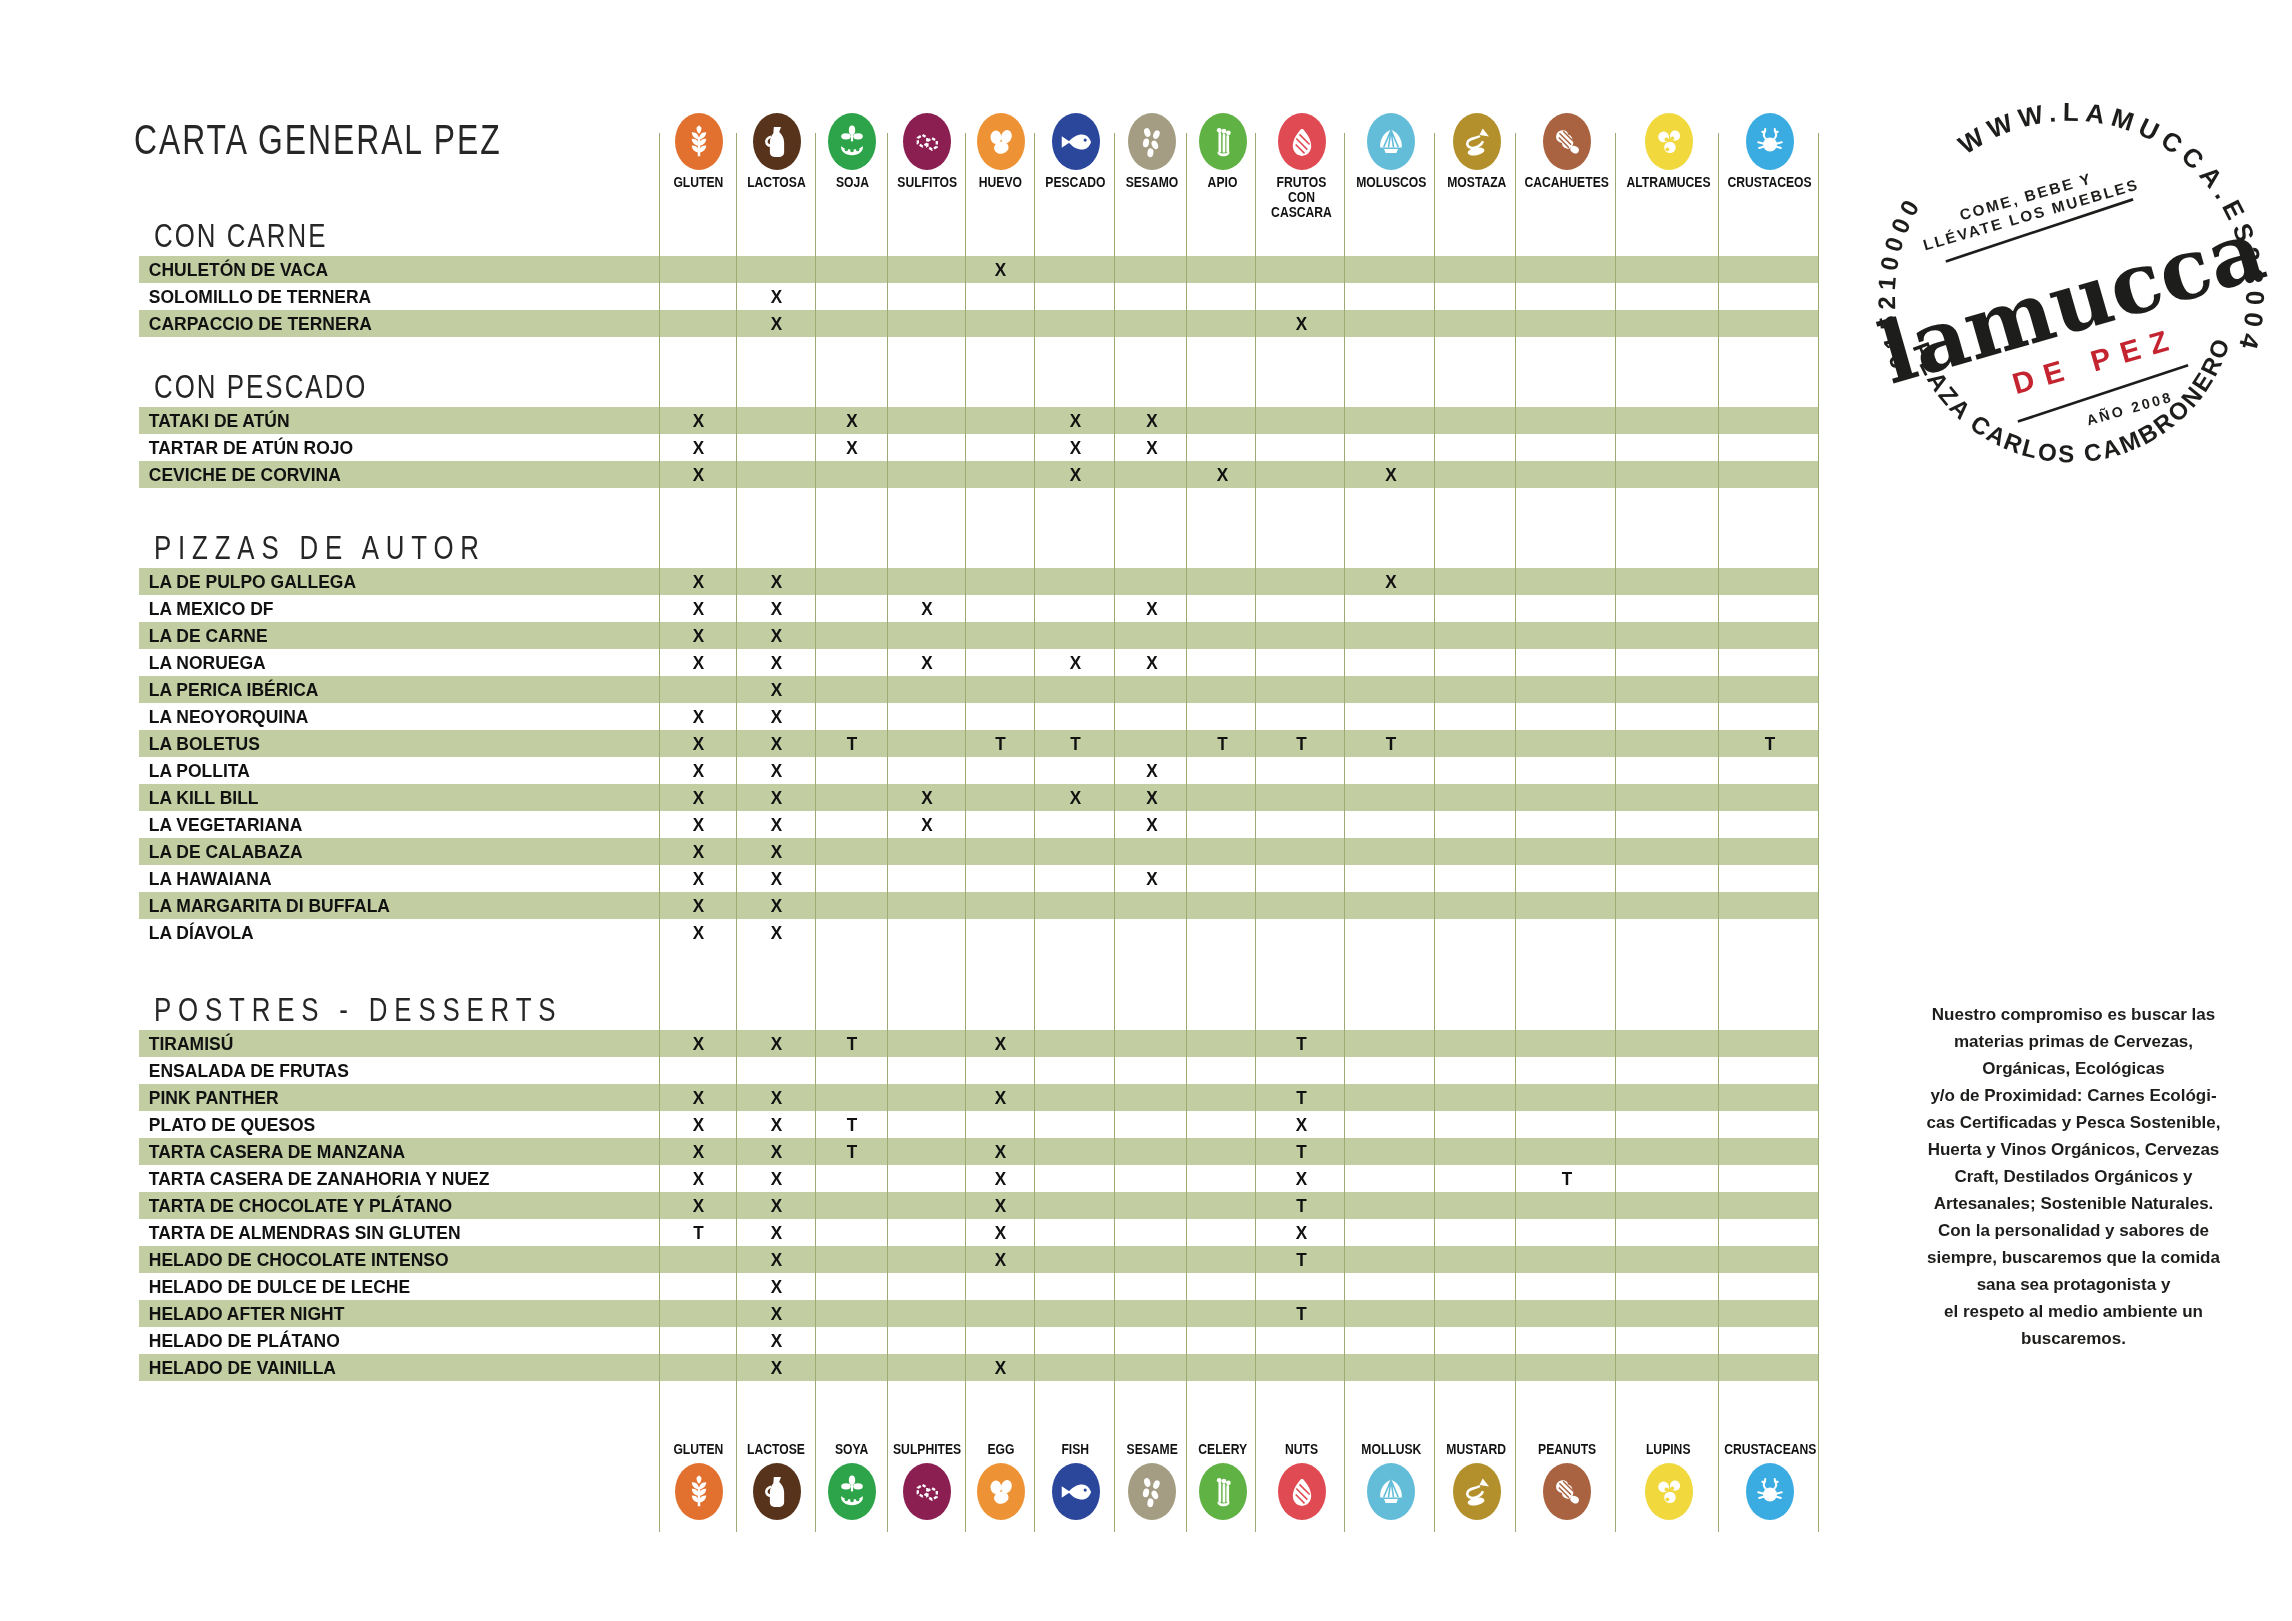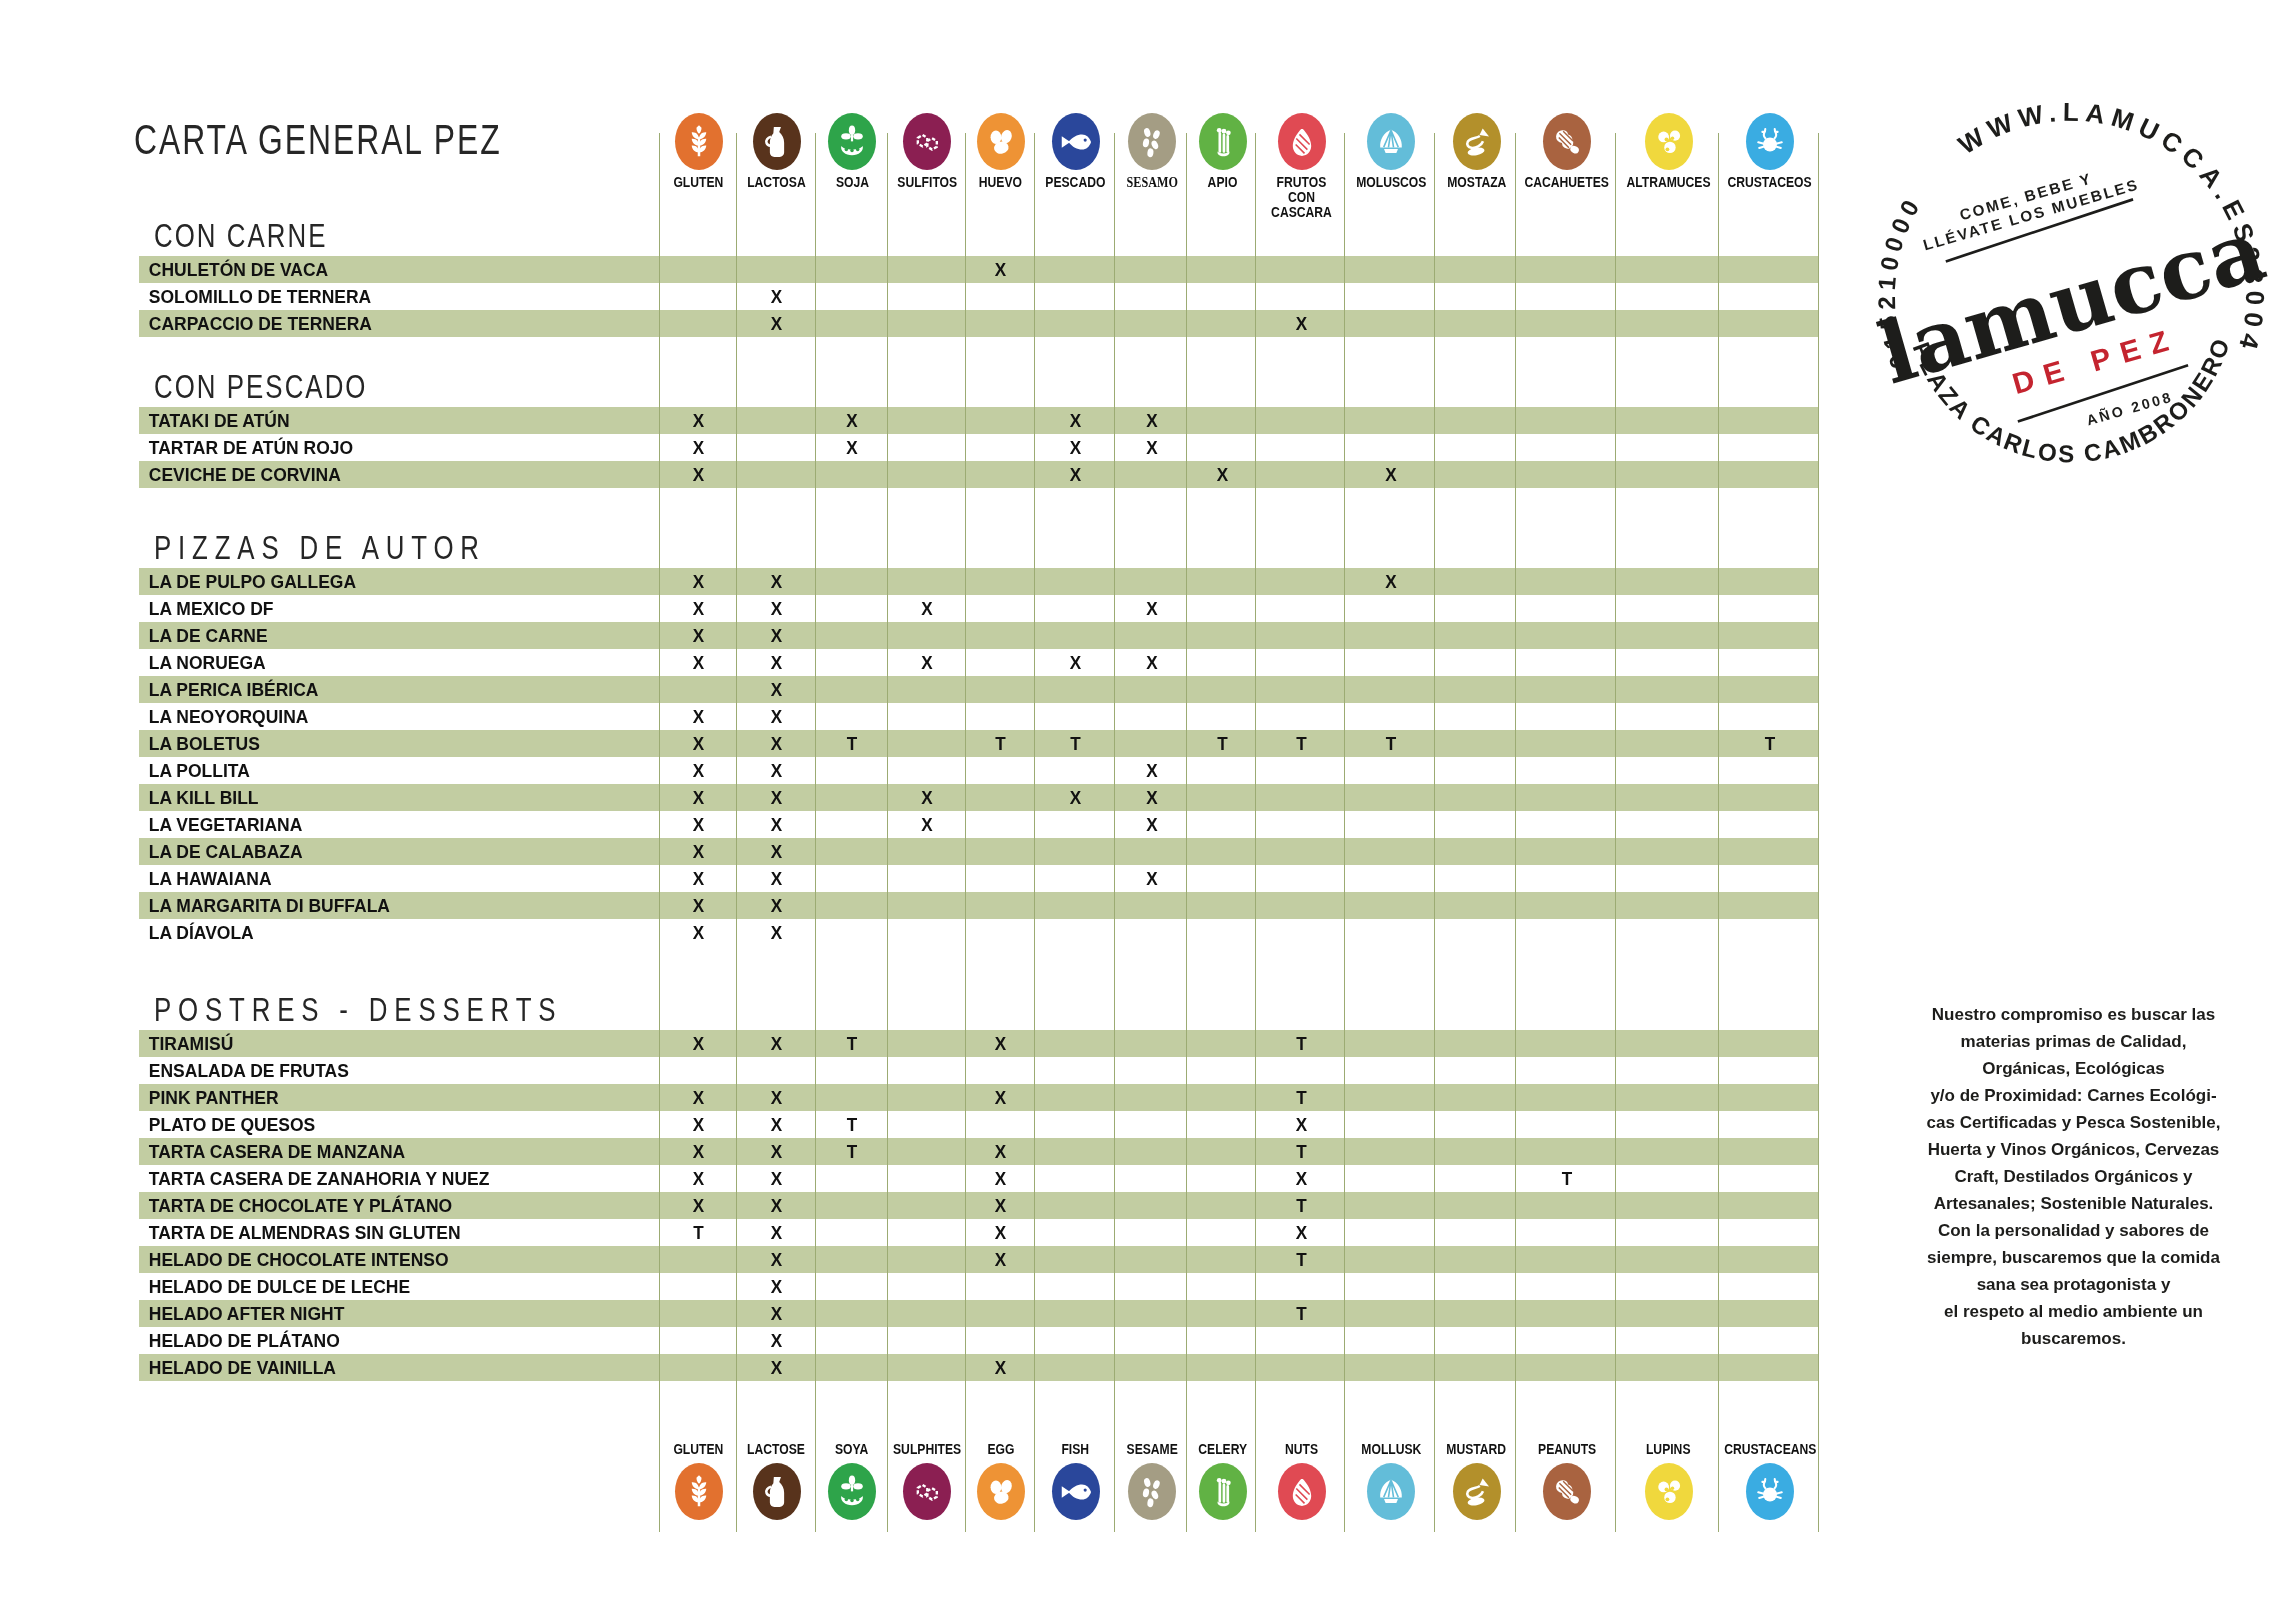--- a/index.html
+++ b/index.html
@@ -129,21 +129,21 @@
       <div class="hcell" style="width: 81px;">
         <div class="ellipse" style="background: rgb(42, 71, 155);">
           <svg viewBox="0 0 24 24" fill="#fff">
             <path d="M7.2 12c2.6-3.2 5.6-4.8 8.6-4.8 2.7 0 4.8 1.9 5.7 4.8-.9 2.9-3 4.8-5.7 4.8-3 0-6-1.6-8.6-4.8z"></path>
             <path d="M8.4 12L3 15.6V8.4z"></path>
             <circle cx="17.8" cy="10.8" r="1" fill="#2a479b"></circle>
           </svg>
         </div>
         <div class="hlabel">PESCADO</div>
       </div>
-      <div class="hcell" style="width: 72px; font-family: Liberation Serif, serif;">
+      <div class="hcell" style="width: 72px;">
         <div class="ellipse" style="background: rgb(164, 157, 132);">
           <svg viewBox="0 0 24 24" fill="#fff">
             <ellipse cx="9" cy="6" rx="1.9" ry="2.8" transform="rotate(-18 9 6)"></ellipse>
             <ellipse cx="14.8" cy="7.4" rx="1.9" ry="2.8" transform="rotate(22 14.8 7.4)"></ellipse>
             <ellipse cx="8.2" cy="12.6" rx="1.9" ry="2.8" transform="rotate(12 8.2 12.6)"></ellipse>
             <ellipse cx="13.8" cy="13.8" rx="1.9" ry="2.8" transform="rotate(-24 13.8 13.8)"></ellipse>
             <ellipse cx="11" cy="18.8" rx="1.9" ry="2.8" transform="rotate(8 11 18.8)"></ellipse>
           </svg>
         </div>
         <div class="hlabel">SESAMO</div>
@@ -1004,21 +1004,21 @@
         <text x="235" y="274" font-size="94" text-anchor="middle" font-weight="bold" font-family="DejaVu Serif, serif">lamucca</text>
         <text x="242" y="323" font-size="33" letter-spacing="12" text-anchor="middle" font-weight="bold" fill="#c4242f">DE PEZ</text>
         <line x1="140" y1="353" x2="340" y2="345" stroke="#1d1d1b" stroke-width="3"></line>
         <text x="264" y="379" font-size="16" letter-spacing="3" text-anchor="middle" font-weight="bold">AÑO 2008</text>
       </g>
     </svg>
   </div>
 
   <div class="side-paragraph" id="side-paragraph">
       <div>Nuestro compromiso es buscar las</div>
-      <div>materias primas de Calidad,</div>
+      <div>materias primas de Cervezas,</div>
       <div>Orgánicas, Ecológicas</div>
       <div>y/o de Proximidad: Carnes Ecológi-</div>
       <div>cas Certificadas y Pesca Sostenible,</div>
       <div>Huerta y Vinos Orgánicos, Cervezas</div>
       <div>Craft, Destilados Orgánicos y</div>
       <div>Artesanales; Sostenible Naturales.</div>
       <div>Con la personalidad y sabores de</div>
       <div>siempre, buscaremos que la comida</div>
       <div>sana sea protagonista y</div>
       <div>el respeto al medio ambiente un</div>

